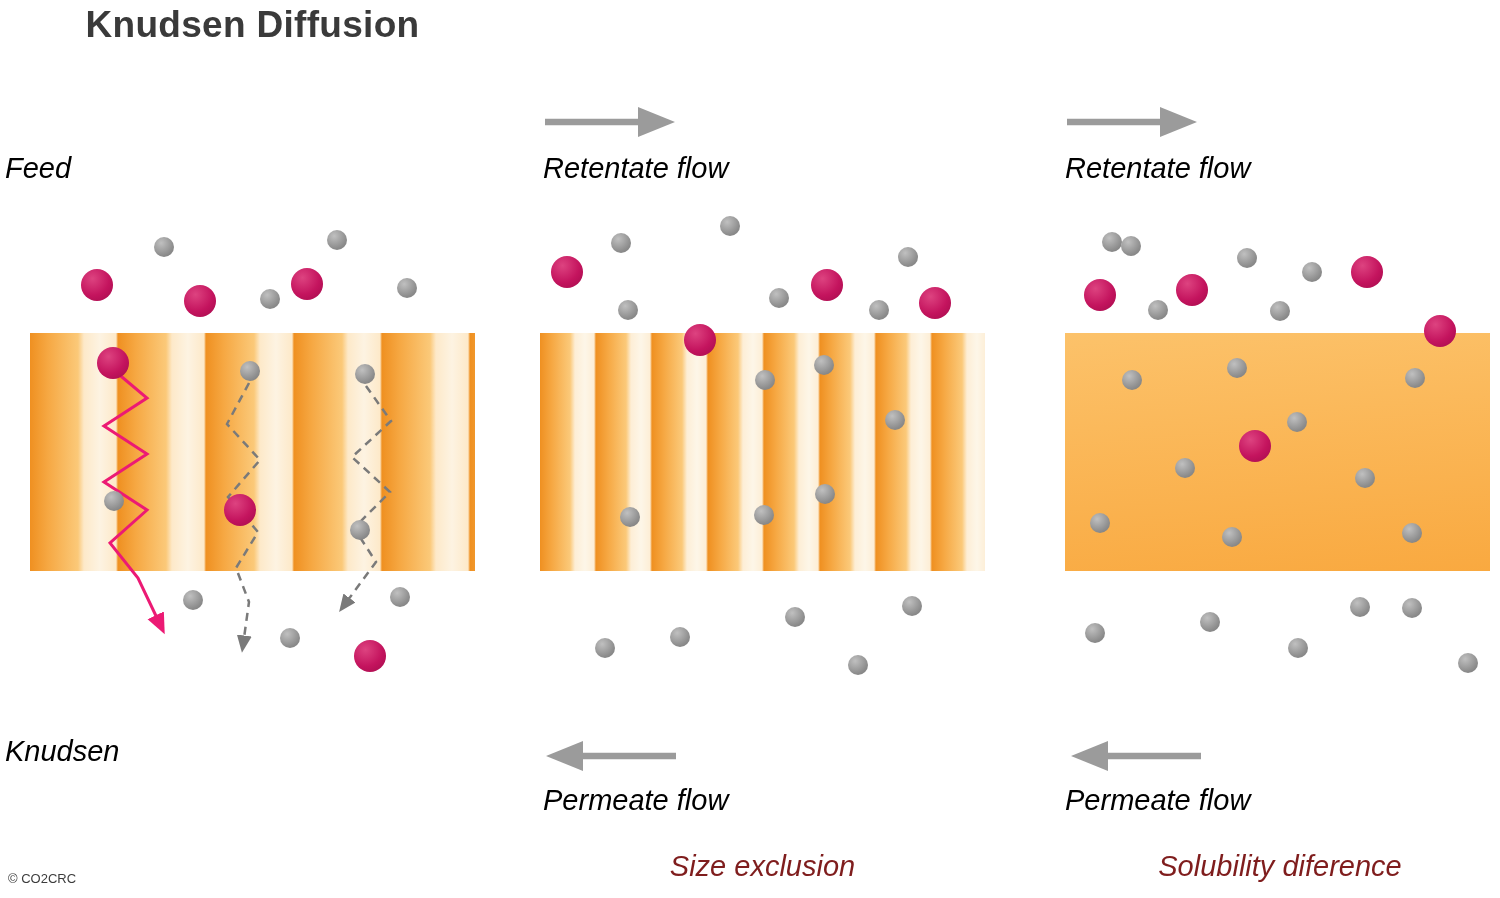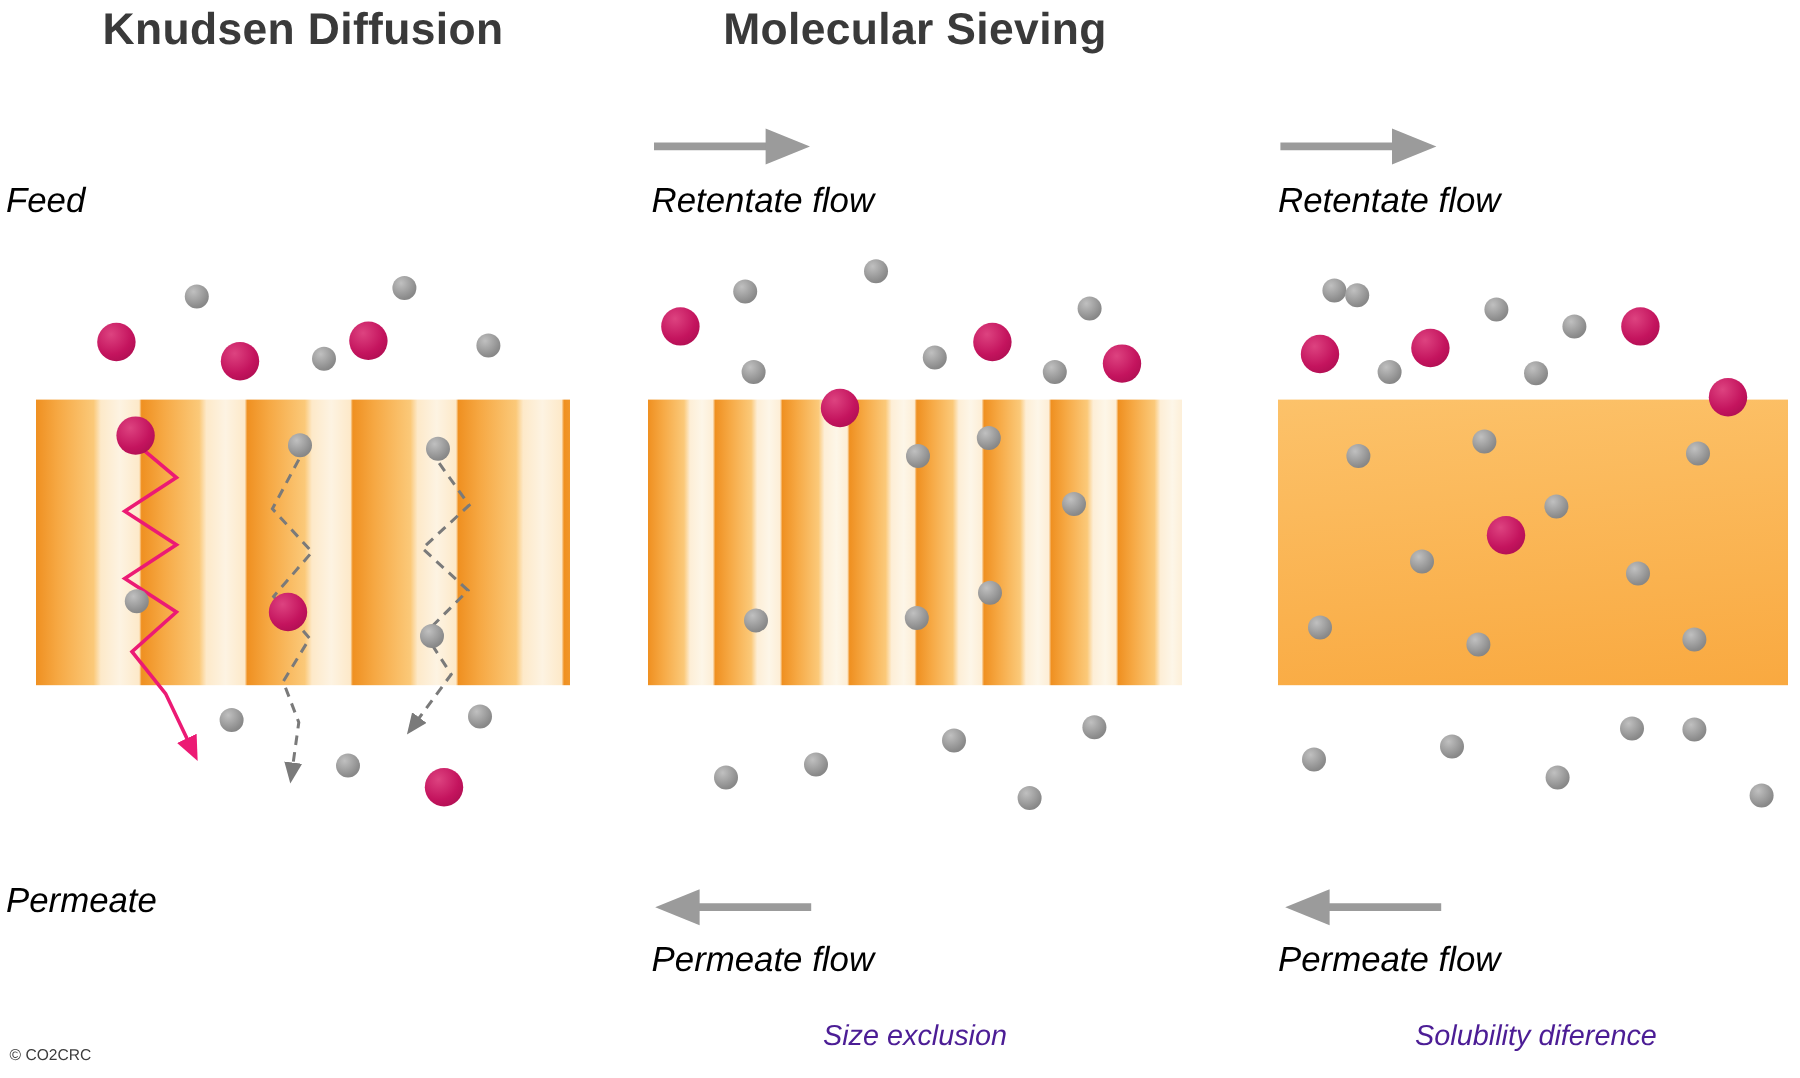--- a/index.html
+++ b/index.html
@@ -21,23 +21,23 @@
     letter-spacing: 0.3px;
   }
   .flow-label {
     position: absolute;
     font-size: 29px;
     font-style: italic;
     color: #000000;
   }
   .caption {
     position: absolute;
-    font-size: 24px;
+    font-size: 29px;
     font-style: italic;
-    color: #4c1d95;
+    color: #7f1d1d;
     text-align: center;
   }
   .membrane { position: absolute; top: 333px; height: 238px; }
   .membrane.knudsen {
     background: repeating-linear-gradient(90deg,
       #ef9021 0px, #f6a843 18px, #fbc979 48px,
       #fde9c9 54px, #fdf3e2 70px, #fde9c9 86px, #ef9021 88px);
   }
   .membrane.sieving {
     background: repeating-linear-gradient(90deg,
@@ -81,23 +81,22 @@
       </marker>
       <marker id="arrow-gray" markerWidth="9" markerHeight="8" refX="1" refY="3" orient="auto">
         <path d="M0,0 L7,3 L0,6 Z" fill="#7a7a7a"></path>
       </marker>
     </defs>
     <path class="pink-path" d="M116,372 L147,398 L104,426 L147,454 L104,482 L147,510 L110,543 L138,578 L157,618" marker-end="url(#arrow-pink)"></path>
     <path class="dashed-path" d="M249,383 L227,424 L260,460 L228,497 L258,532 L236,568 L249,602 L244,638" marker-end="url(#arrow-gray)"></path>
     <path class="dashed-path" d="M366,386 L391,421 L352,457 L390,492 L354,528 L376,562 L348,600" marker-end="url(#arrow-gray)"></path>
   </svg>
 
-  <div class="flow-label" style="left:5px; top:735px;">Permeate</div>
-
-  <div class="title" style="left:540px; width:445px;">Molecular Sieving</div>
+  <div class="flow-label" style="left:5px; top:735px;">Knudsen</div>
+
 
   <svg class="flow-arrow" style="left:543px; top:104px;" width="135" height="36">
     <line x1="2" y1="18" x2="98" y2="18" stroke="#9b9b9b" stroke-width="6.5"></line>
     <polygon points="95,3 95,33 132,18" fill="#9b9b9b"></polygon>
   </svg>
 
   <div class="flow-label" style="left:543px; top:152px;">Retentate flow</div>
 
   <div class="membrane sieving" style="left:540px; width:445px;"></div>
 

